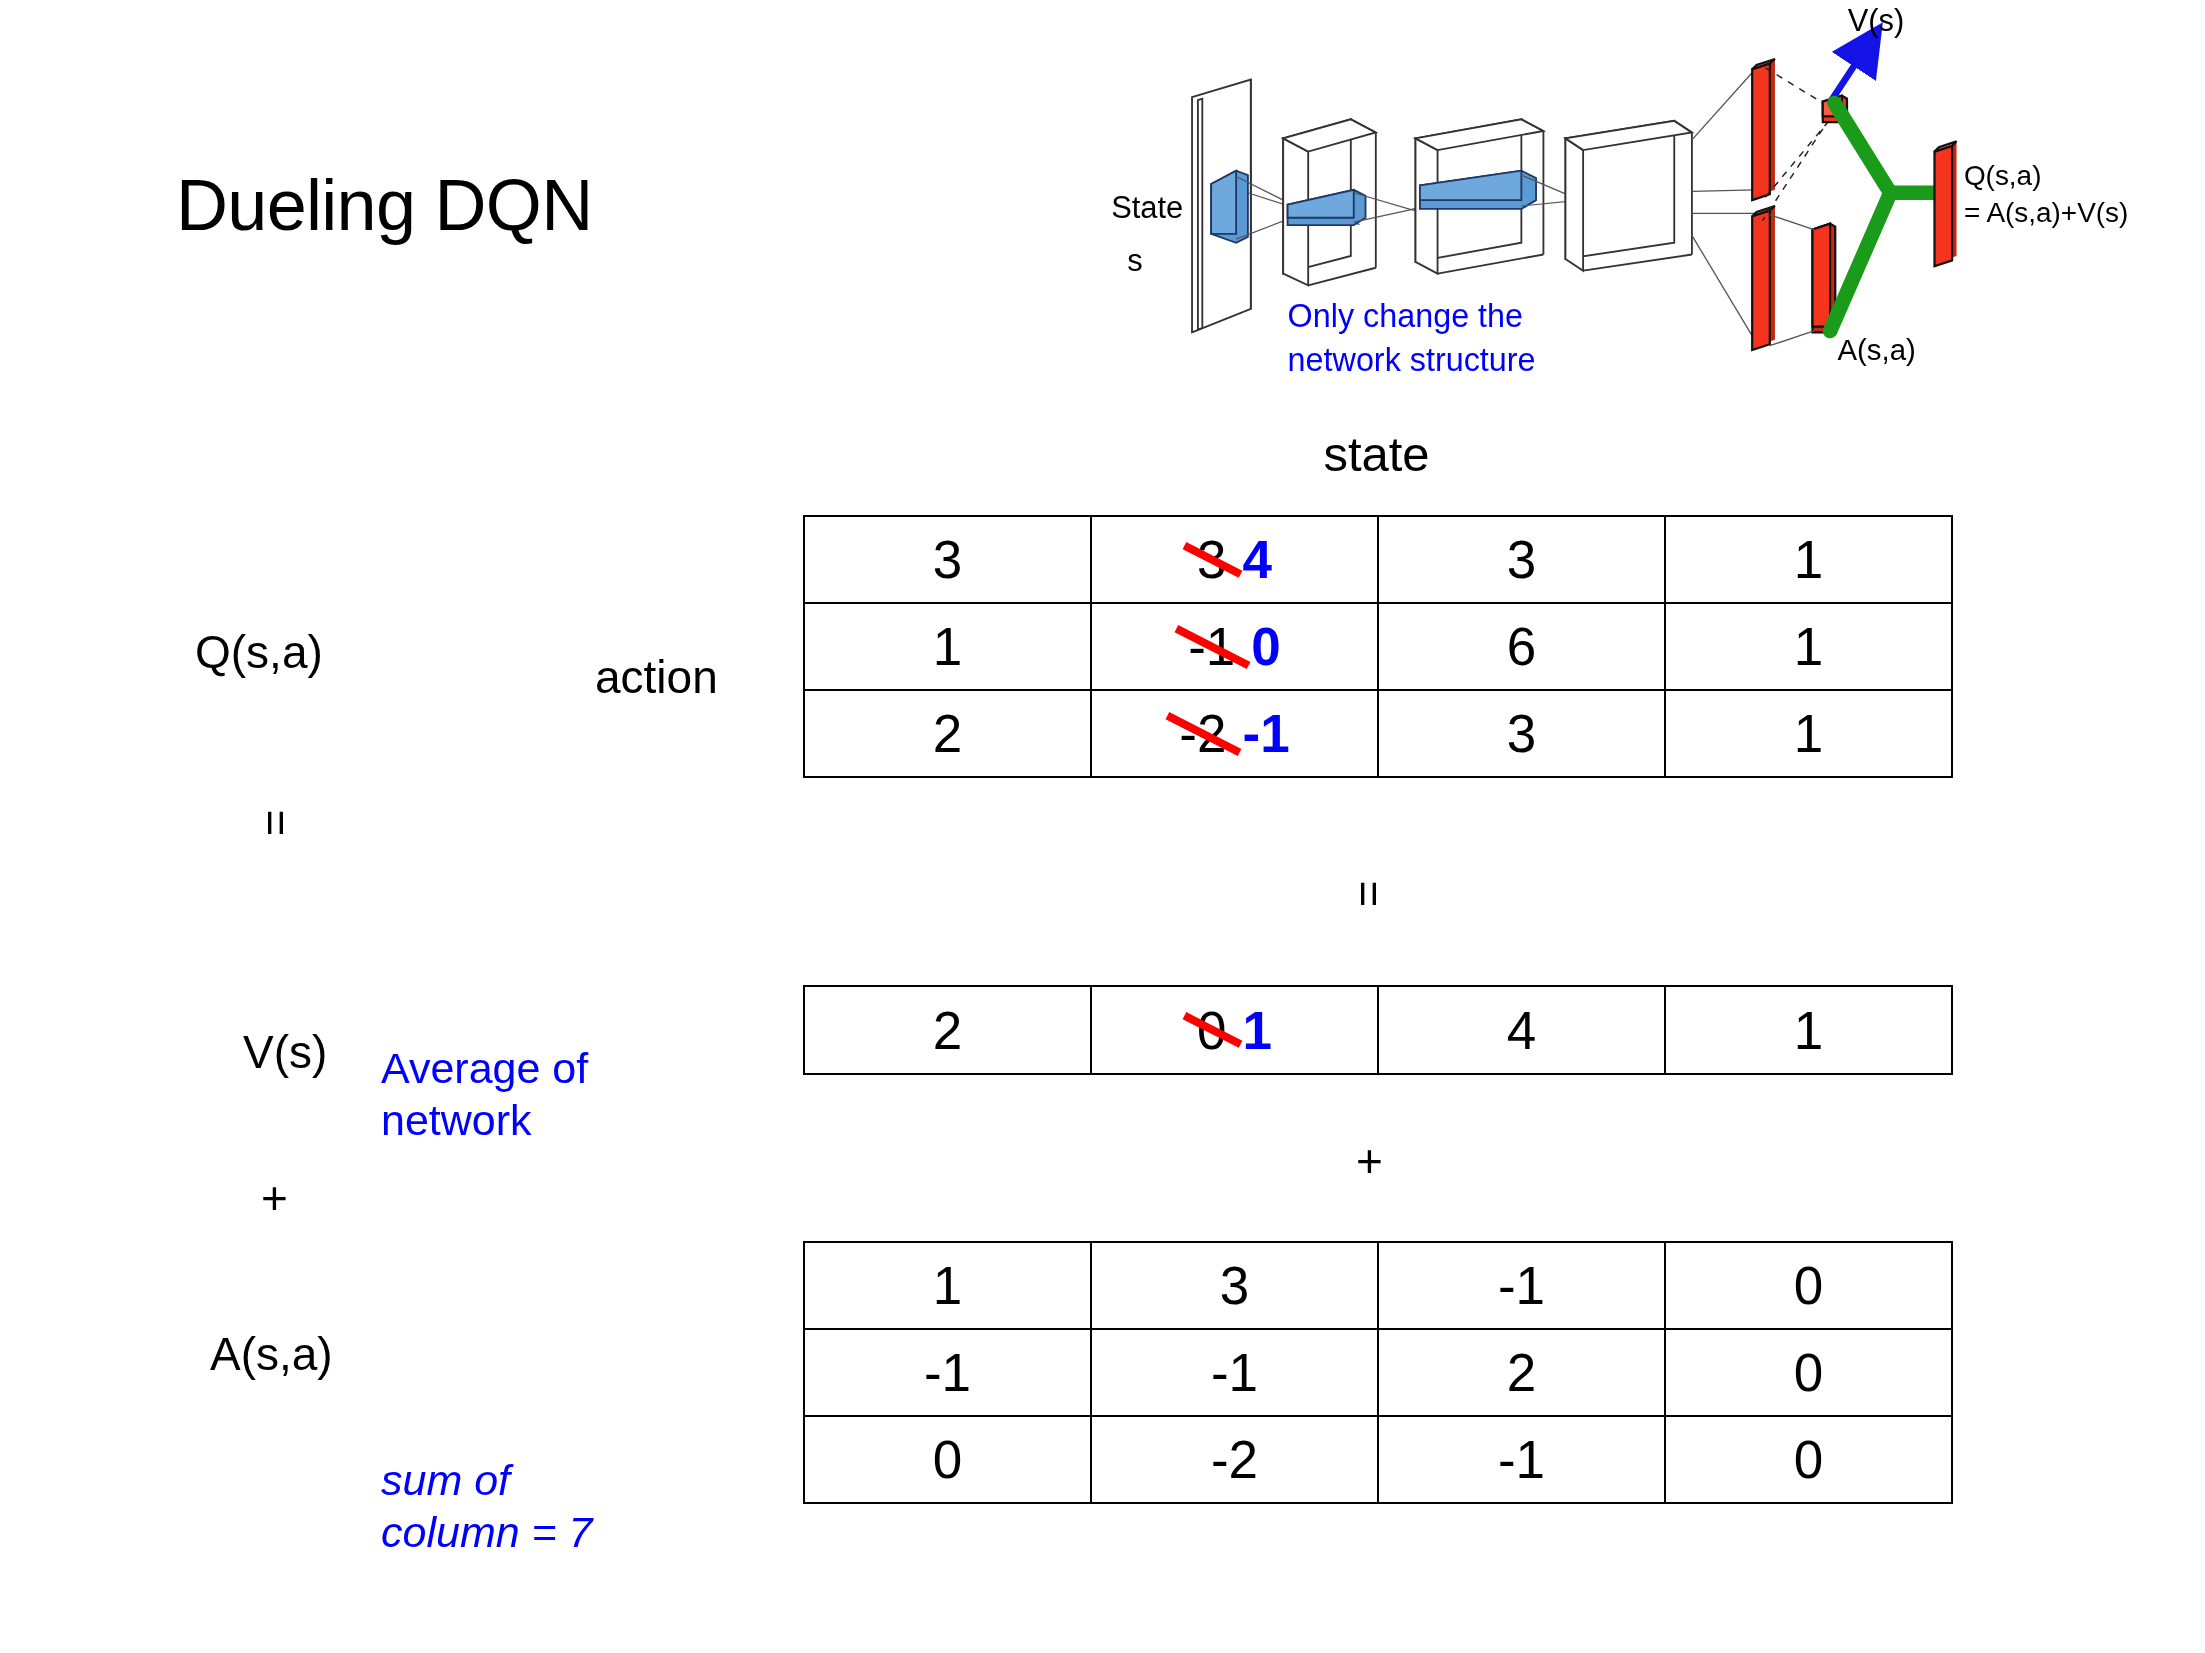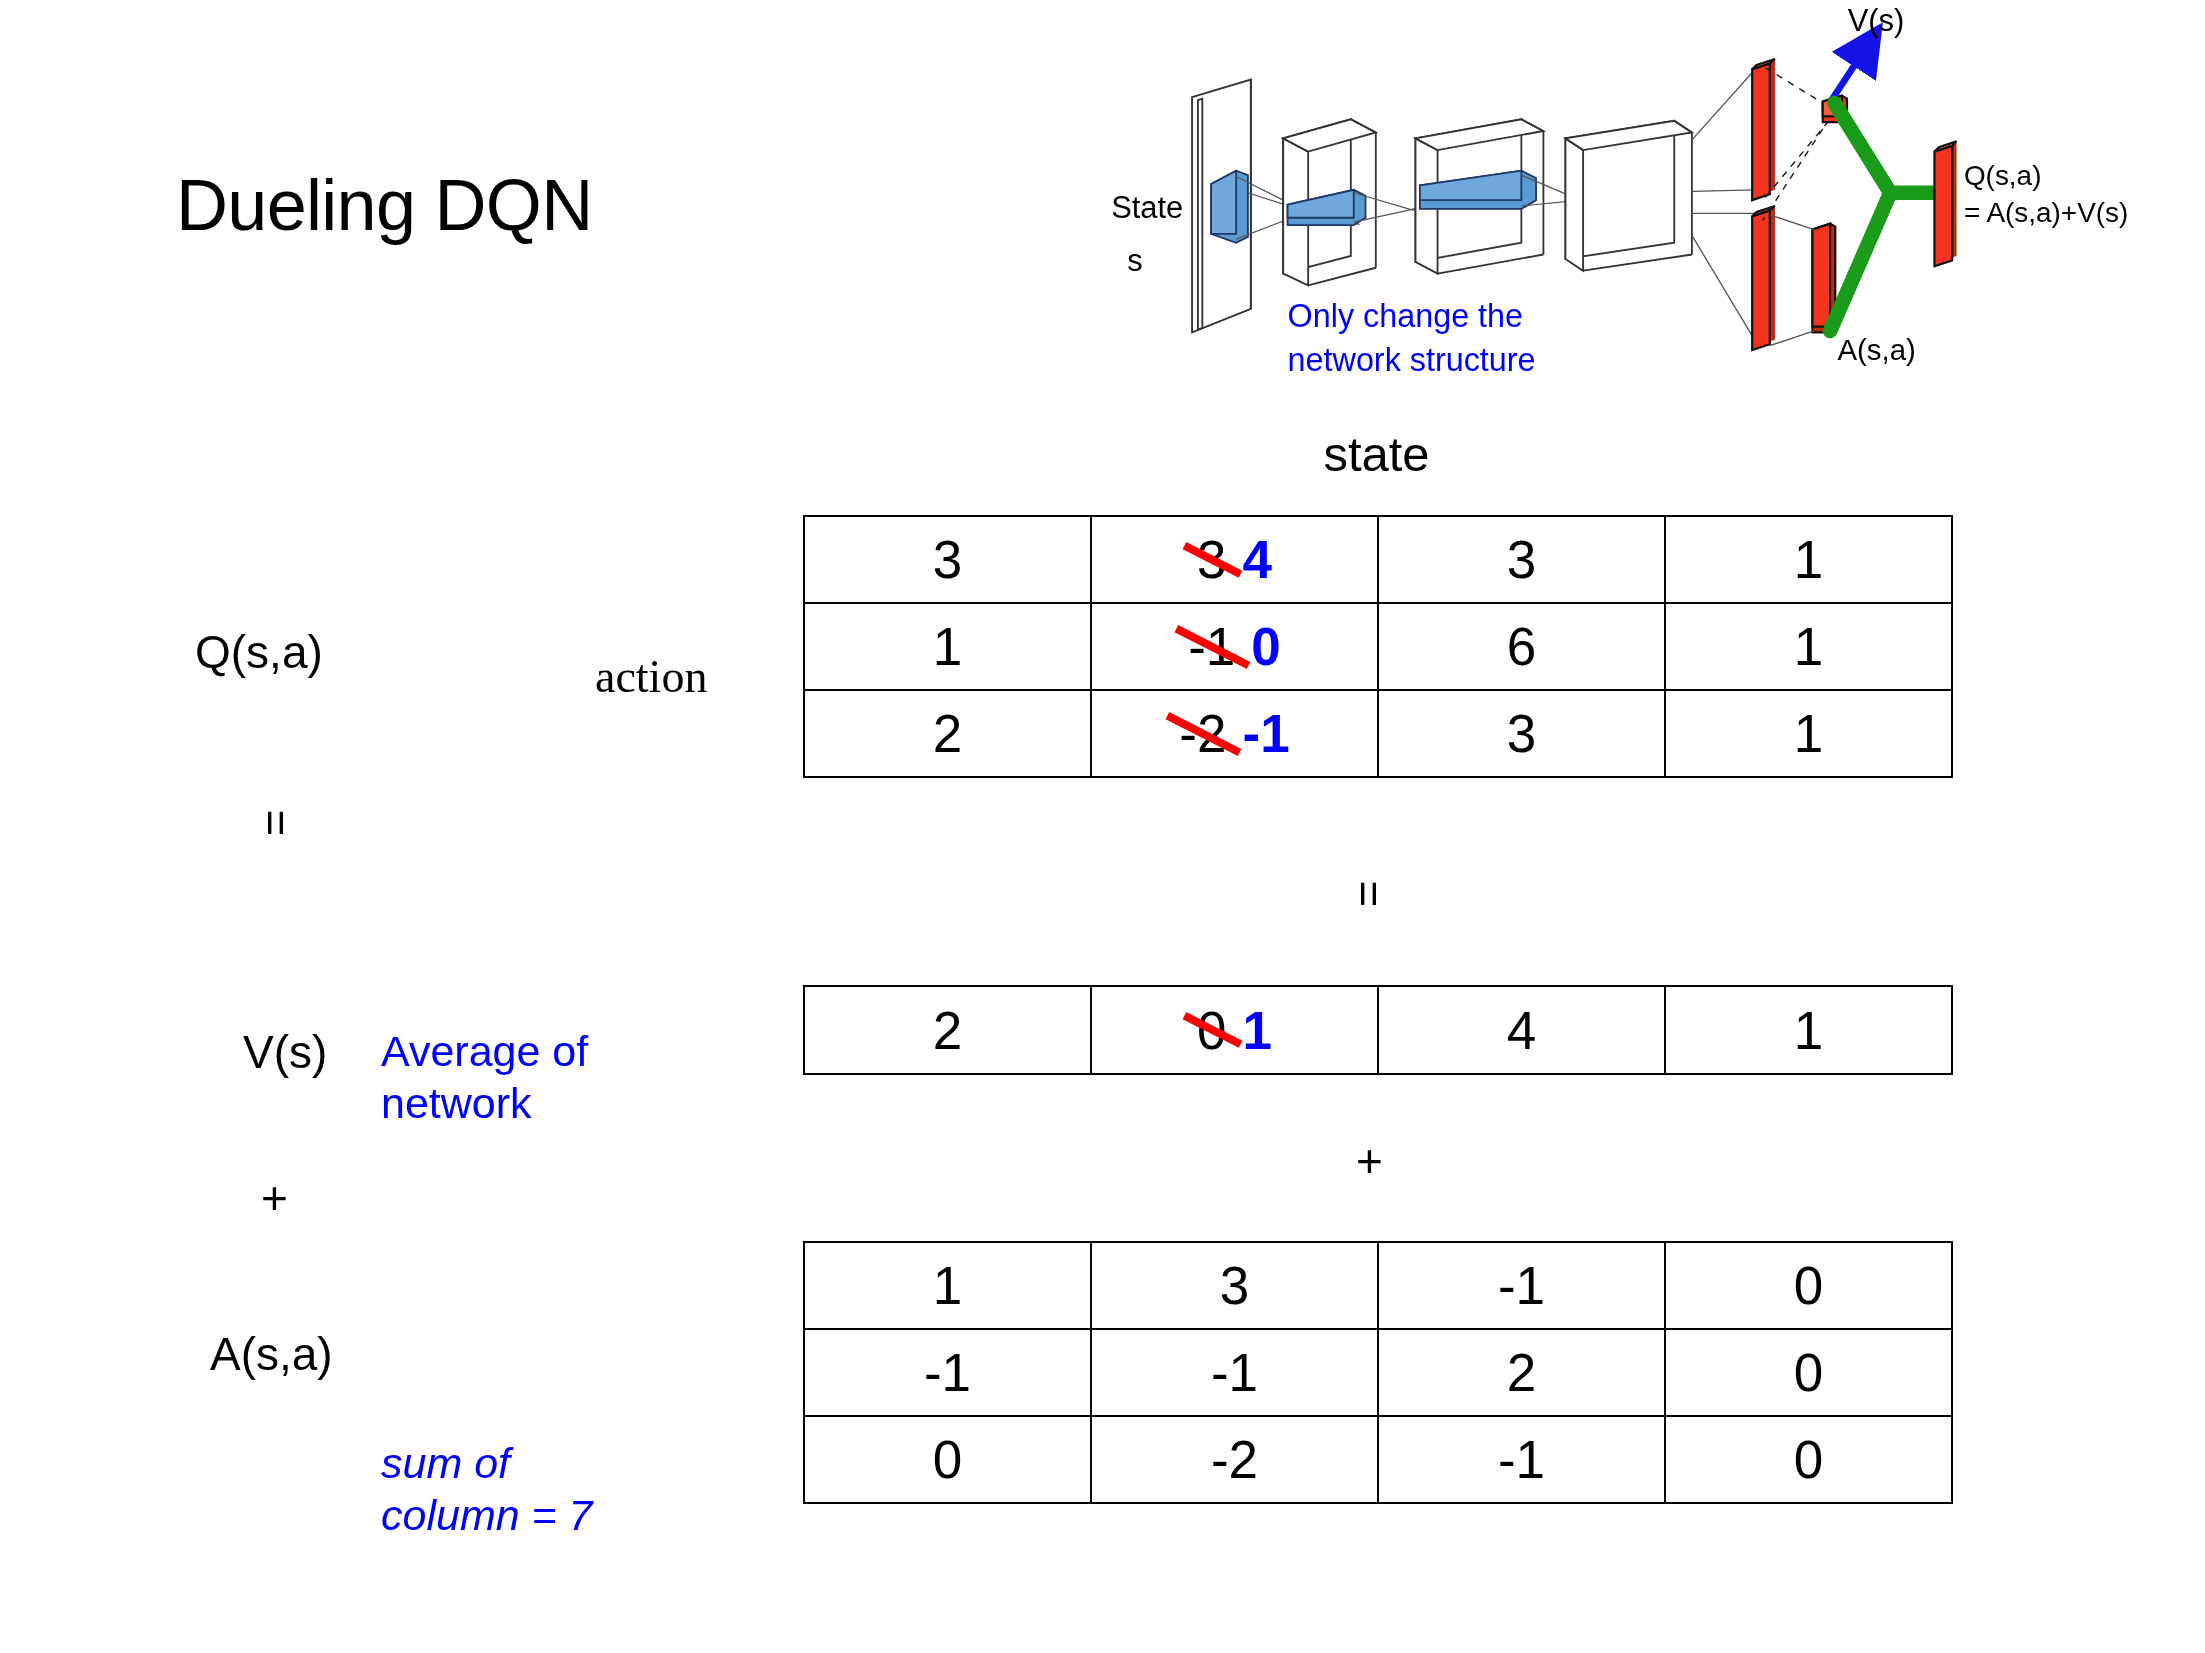--- a/index.html
+++ b/index.html
@@ -46,27 +46,27 @@
     content:""; position:absolute;
     left:-16px; right:-17.6px; top:50%;
     height:8px; background:#ff0000;
     transform:translateY(-50%) rotate(27deg);
     transform-origin:center;
   }
   .newv { color:#0000ff; font-weight:bold; }
 
   
   .lbl { position:absolute; font-size:46px; line-height:1; white-space:nowrap; }
-  .lbl-blue { position:absolute; font-size:43px; line-height:1.22; color:#0000ff; }
+  .lbl-blue { position:absolute; font-size:43px; line-height:1.22; color:#0000ff;margin-top:17px; }
   #lbl-q   { left:195px;  top:629px; }
   #lbl-v   { left:243px;  top:1029px; }
   #lbl-a   { left:210px;  top:1331px; }
   #note-v  { left:381px;  top:1025px; }
   #note-a  { left:381px;  top:1437px;font-style:italic; }
-  #lbl-action { position:absolute; left:595px; top:654px; font-size:46px; line-height:1;font-family:Liberation Serif, serif; }
+  #lbl-action { position:absolute; left:595px; top:654px; font-size:46px; line-height:1; }
 
   
   .op { position:absolute; font-size:46px; line-height:1; }
   .op-eq { transform:rotate(90deg); transform-origin:center; }
   #op-left-eq  { left:263px;  top:800px; }
   #op-left-plus{ left:261px;  top:1175px; }
   #op-mid-eq   { left:1356px; top:871px; }
   #op-mid-plus { left:1356px; top:1138px; }
 </style>
 </head>

